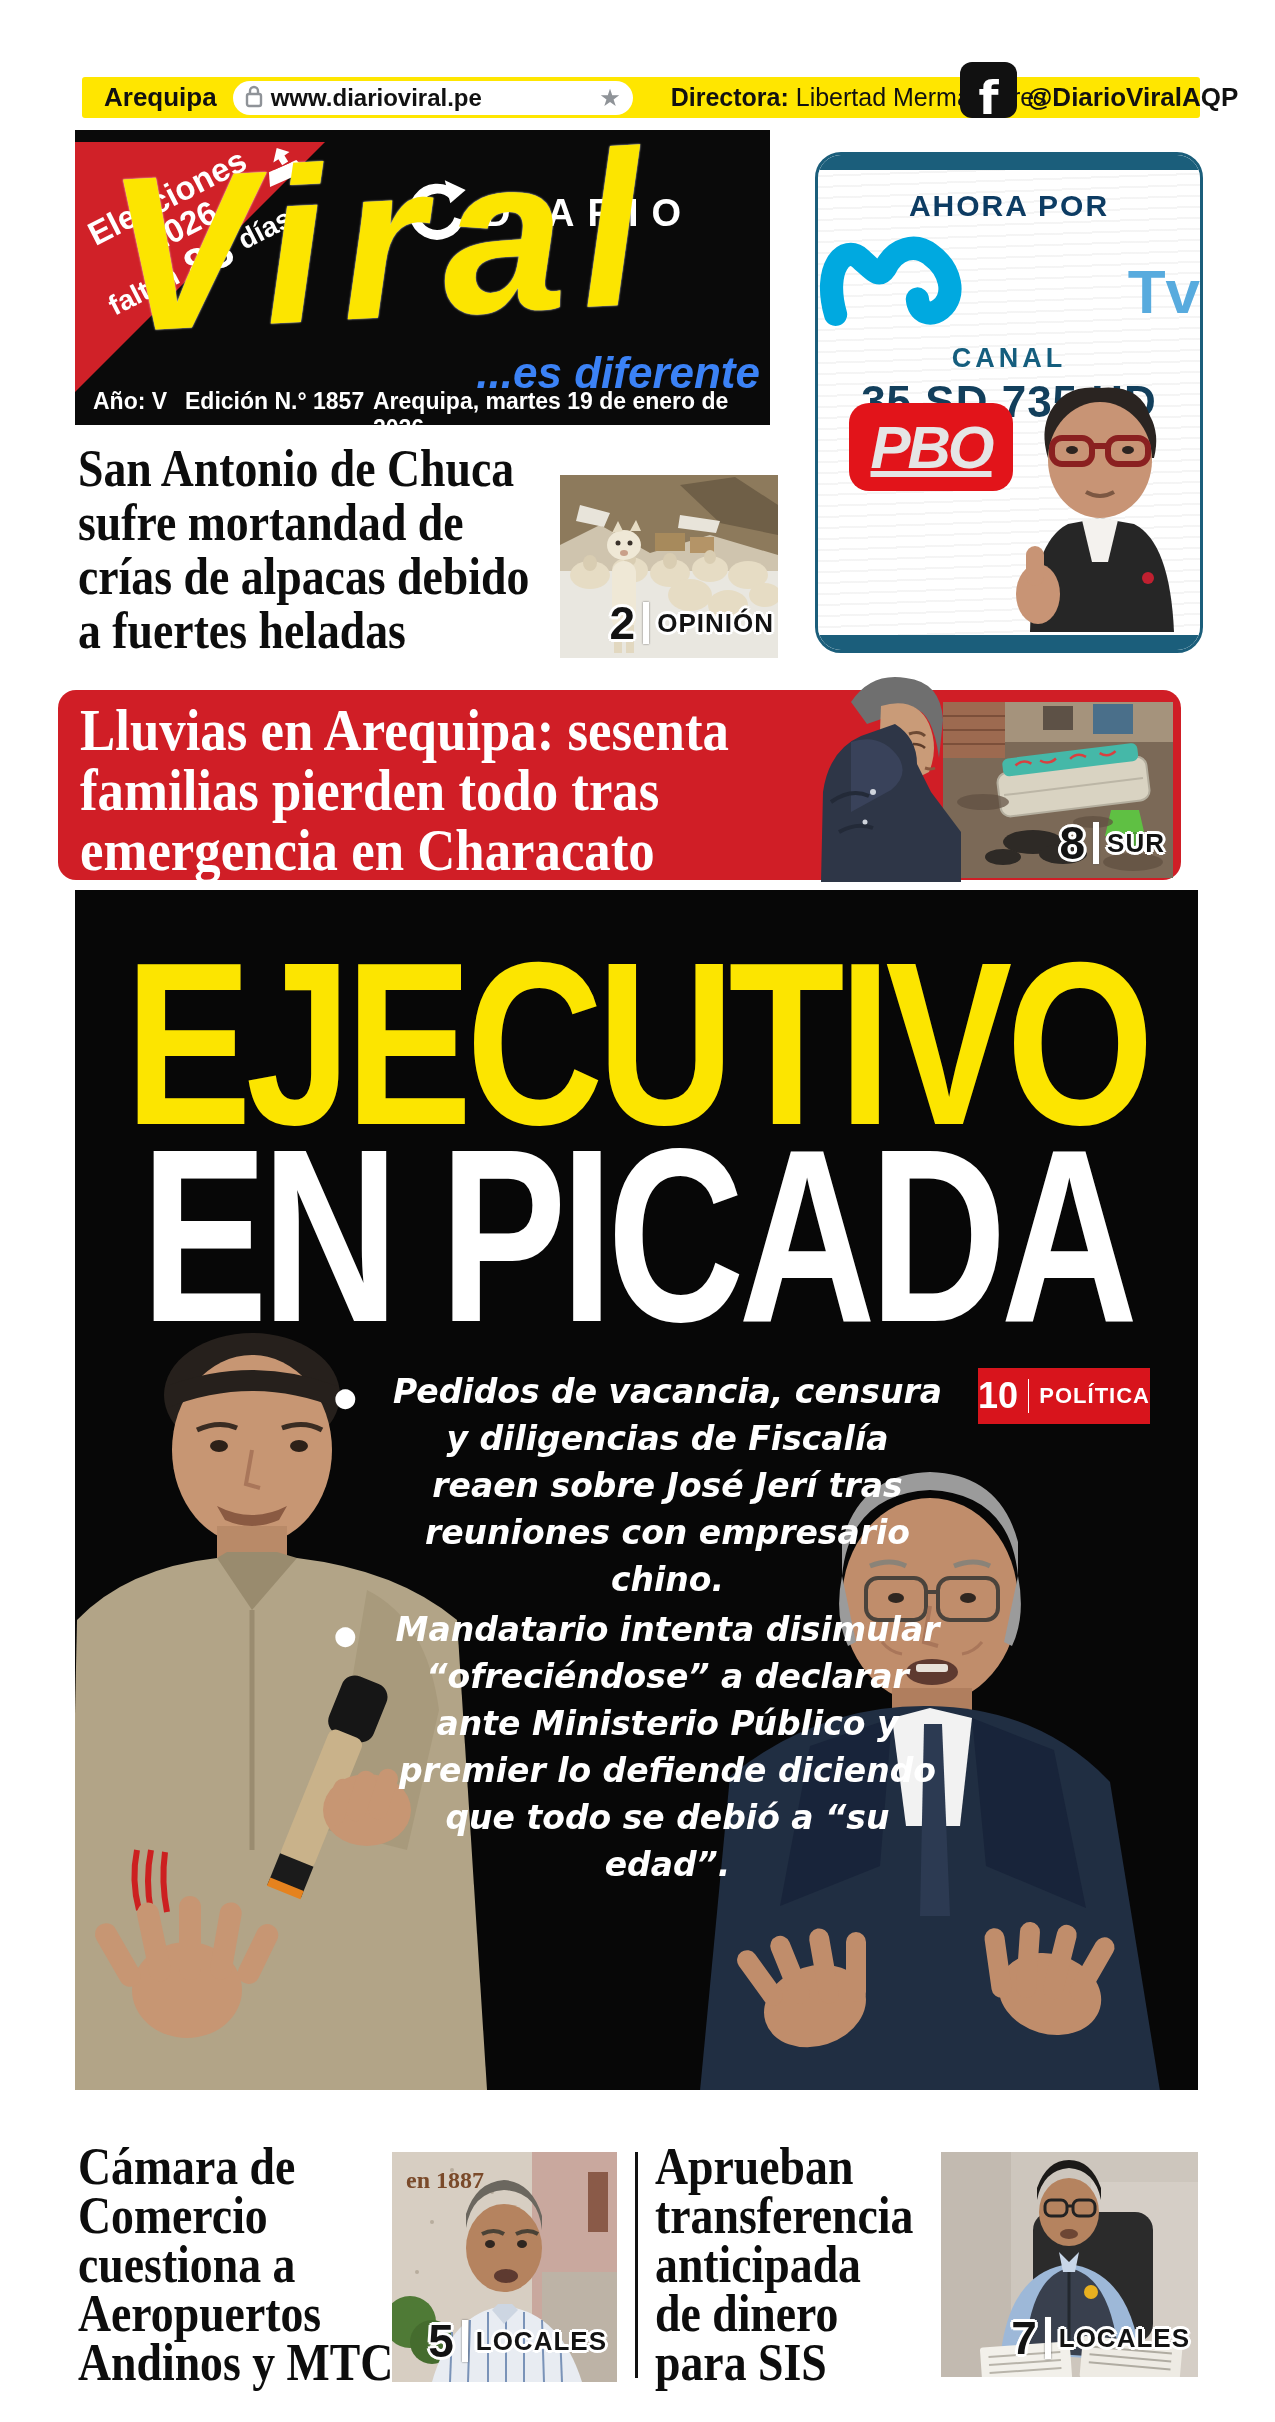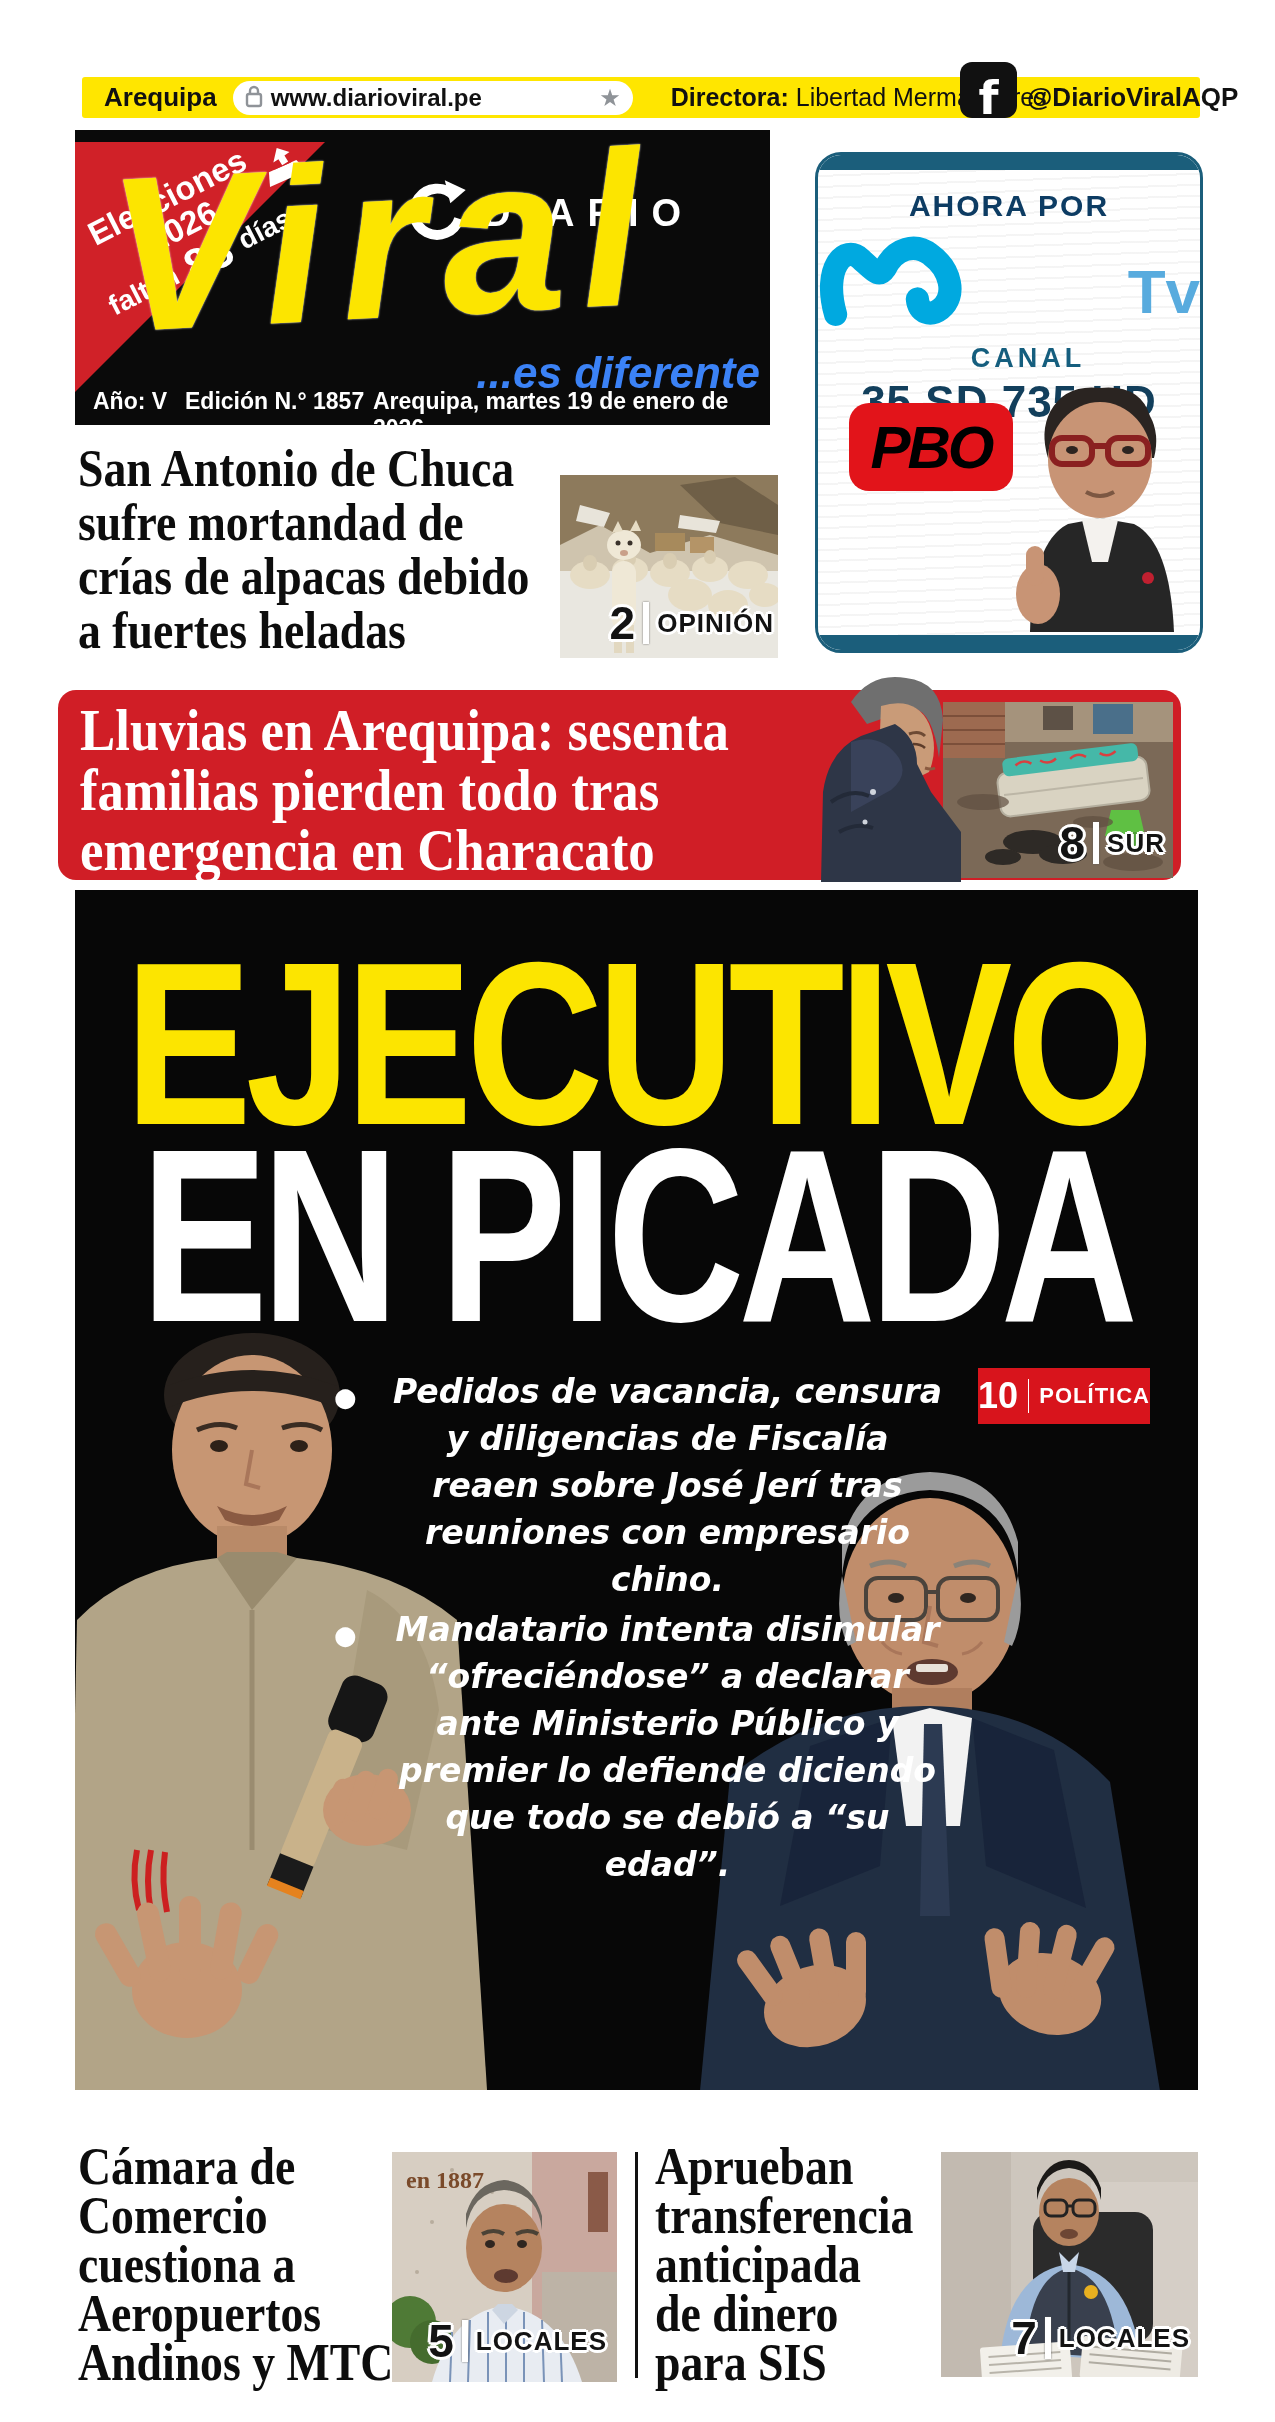--- a/index.html
+++ b/index.html
@@ -51,26 +51,26 @@
          border:3px solid #1B5E7B;border-radius:26px;box-sizing:border-box;overflow:hidden;}
   .adbox .waves{position:absolute;inset:0;background:repeating-linear-gradient(178deg,#ffffff 0 9px,#ececec 9px 11px);opacity:.55;}
   .adcap{position:absolute;left:0;width:100%;height:15px;background:#1B5E7B;}
   .adcap.top{top:0;} .adcap.bot{bottom:0;}
   .ad-kicker{position:absolute;top:34px;width:100%;text-align:center;color:#0D3C63;
              font-weight:bold;font-size:30px;letter-spacing:2px;}
   .mov-row{position:absolute;top:58px;left:0;width:100%;height:130px;display:flex;
            align-items:center;justify-content:space-between;gap:10px;}
   .mov-tv{color:#58ABDE;font-weight:bold;font-size:62px;margin-top:26px;}
   .ad-canal{position:absolute;top:188px;width:100%;text-align:center;color:#155E7E;
-            font-weight:bold;font-size:27px;letter-spacing:4px;padding-left:19px;}
+            font-weight:bold;font-size:27px;letter-spacing:4px;}
   .ad-channels{position:absolute;top:222px;width:100%;text-align:center;color:#123F5C;
                font-weight:bold;font-size:44px;letter-spacing:1px;}
   .pbo{position:absolute;left:31px;top:248px;width:164px;height:88px;background:#E2141A;
        border-radius:20px;display:flex;align-items:center;justify-content:center;}
-  .pbo span{color:#000000;font-weight:bold;font-style:italic;font-size:60px;letter-spacing:-3px;}
+  .pbo span{color:#e5e5e5;font-weight:bold;font-style:italic;font-size:60px;letter-spacing:-3px;text-decoration:underline;}
   .ad-photo{position:absolute;right:0;bottom:14px;}
 
   
   .serif-head{font-family:"Liberation Serif",serif;font-weight:bold;color:#0d0d0d;
               transform:scaleX(.88);transform-origin:left top;white-space:nowrap;}
   .head-alpacas{position:absolute;left:78px;top:442px;font-size:52px;line-height:54px;}
   .photo-frame{position:absolute;overflow:hidden;}
   .alpaca-frame{left:560px;top:475px;width:218px;height:183px;}
 
   

